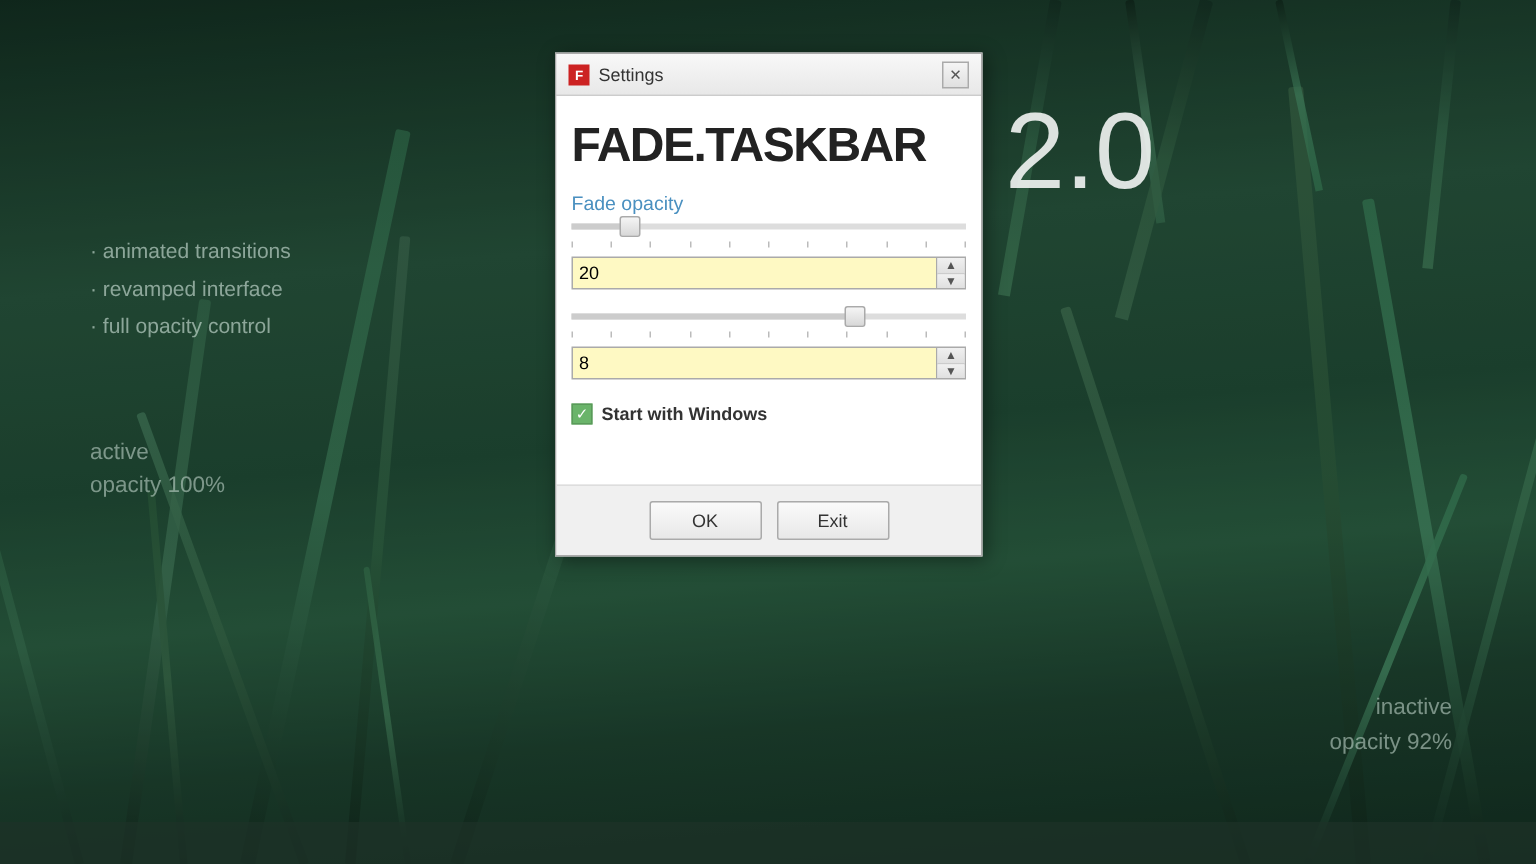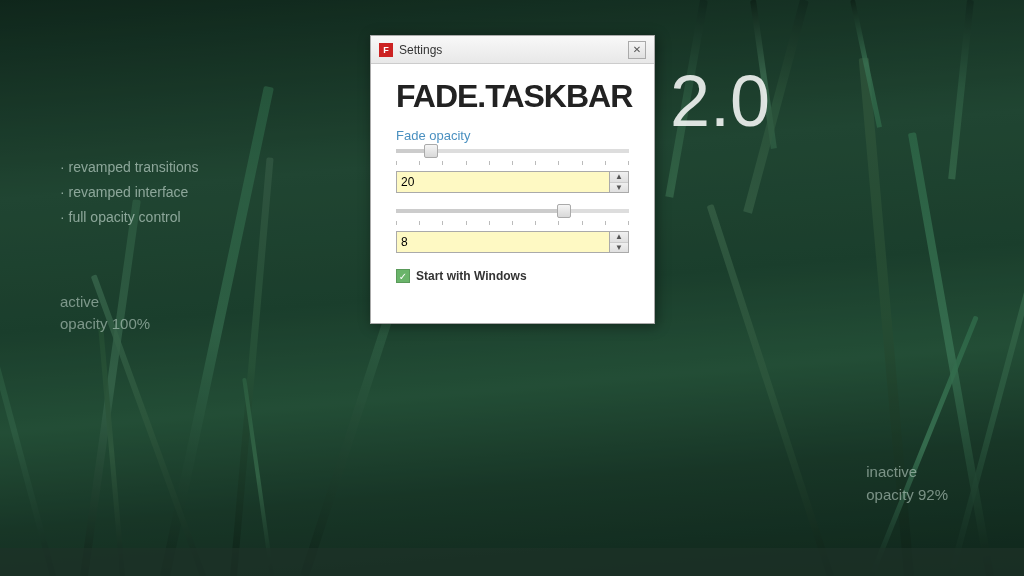--- a/index.html
+++ b/index.html
@@ -66,22 +66,23 @@
     .left-panel .active-label {
       margin-top: 60px;
       font-size: 15px;
       color: rgba(190, 210, 200, 0.6);
       line-height: 1.5;
     }
 
     
     .right-panel {
       position: absolute;
-      right: 76px;
+      right: 56px;
       bottom: 70px;
+      text-align: right;
       color: rgba(190, 210, 200, 0.6);
       font-size: 15px;
       line-height: 1.5;
     }
 
     
     .app-title-area {
       position: absolute;
       left: 670px;
       top: 65px;
@@ -139,21 +140,21 @@
       display: flex;
       align-items: center;
       justify-content: center;
       cursor: pointer;
       font-size: 10px;
       color: #555;
     }
 
     .dialog-body {
       background: #fff;
-      padding: 16px 25px 20px;
+      padding: 16px 10px 20px;
     }
 
     .app-logo {
       font-size: 32px;
       font-weight: 900;
       color: #222;
       letter-spacing: -1px;
       margin-bottom: 16px;
       line-height: 1;
       text-transform: uppercase;
@@ -337,21 +338,21 @@
   <div class="grass-blade" style="width:6px;height:150px;left:750px;top:0;transform:rotate(-8deg);transform-origin:top center;background:linear-gradient(to bottom,#0a1810,#4a8060,#3a7050);opacity:0.8;"></div>
   <div class="grass-blade" style="width:9px;height:220px;left:800px;top:0;transform:rotate(15deg);transform-origin:top center;background:linear-gradient(to bottom,#0e2018,#3a6848,#4a7858);opacity:0.65;"></div>
   <div class="grass-blade" style="width:5px;height:130px;left:850px;top:0;transform:rotate(-12deg);transform-origin:top center;background:linear-gradient(to bottom,#0a1810,#4a9068,#3a8058);opacity:0.75;"></div>
   <div class="grass-blade" style="width:7px;height:180px;right:50px;top:0;transform:rotate(6deg);transform-origin:top center;background:linear-gradient(to bottom,#0e2018,#3a7050,#4a8860);opacity:0.7;"></div>
 
   <div class="bg-overlay"></div>
 </div>
 
 <div class="left-panel">
   <ul>
-    <li>revamped transitions</li>
+    <li>animated transitions</li>
     <li>revamped interface</li>
     <li>full opacity control</li>
   </ul>
   <div class="active-label">
     <div>active</div>
     <div>opacity 100%</div>
   </div>
 </div>
 
 <div class="right-panel">
@@ -437,15 +438,19 @@
         <button class="spinner-btn">▼</button>
       </div>
     </div>
 
     <div class="checkbox-row">
       <div class="checkbox-icon">✓</div>
       <span class="checkbox-label">Start with Windows</span>
     </div>
   </div>
 
+  <div class="dialog-footer">
+    <button class="dialog-btn">OK</button>
+    <button class="dialog-btn">Exit</button>
+  </div>
 </div>
 
 <div class="taskbar-bottom"></div>
 
 </body></html>

